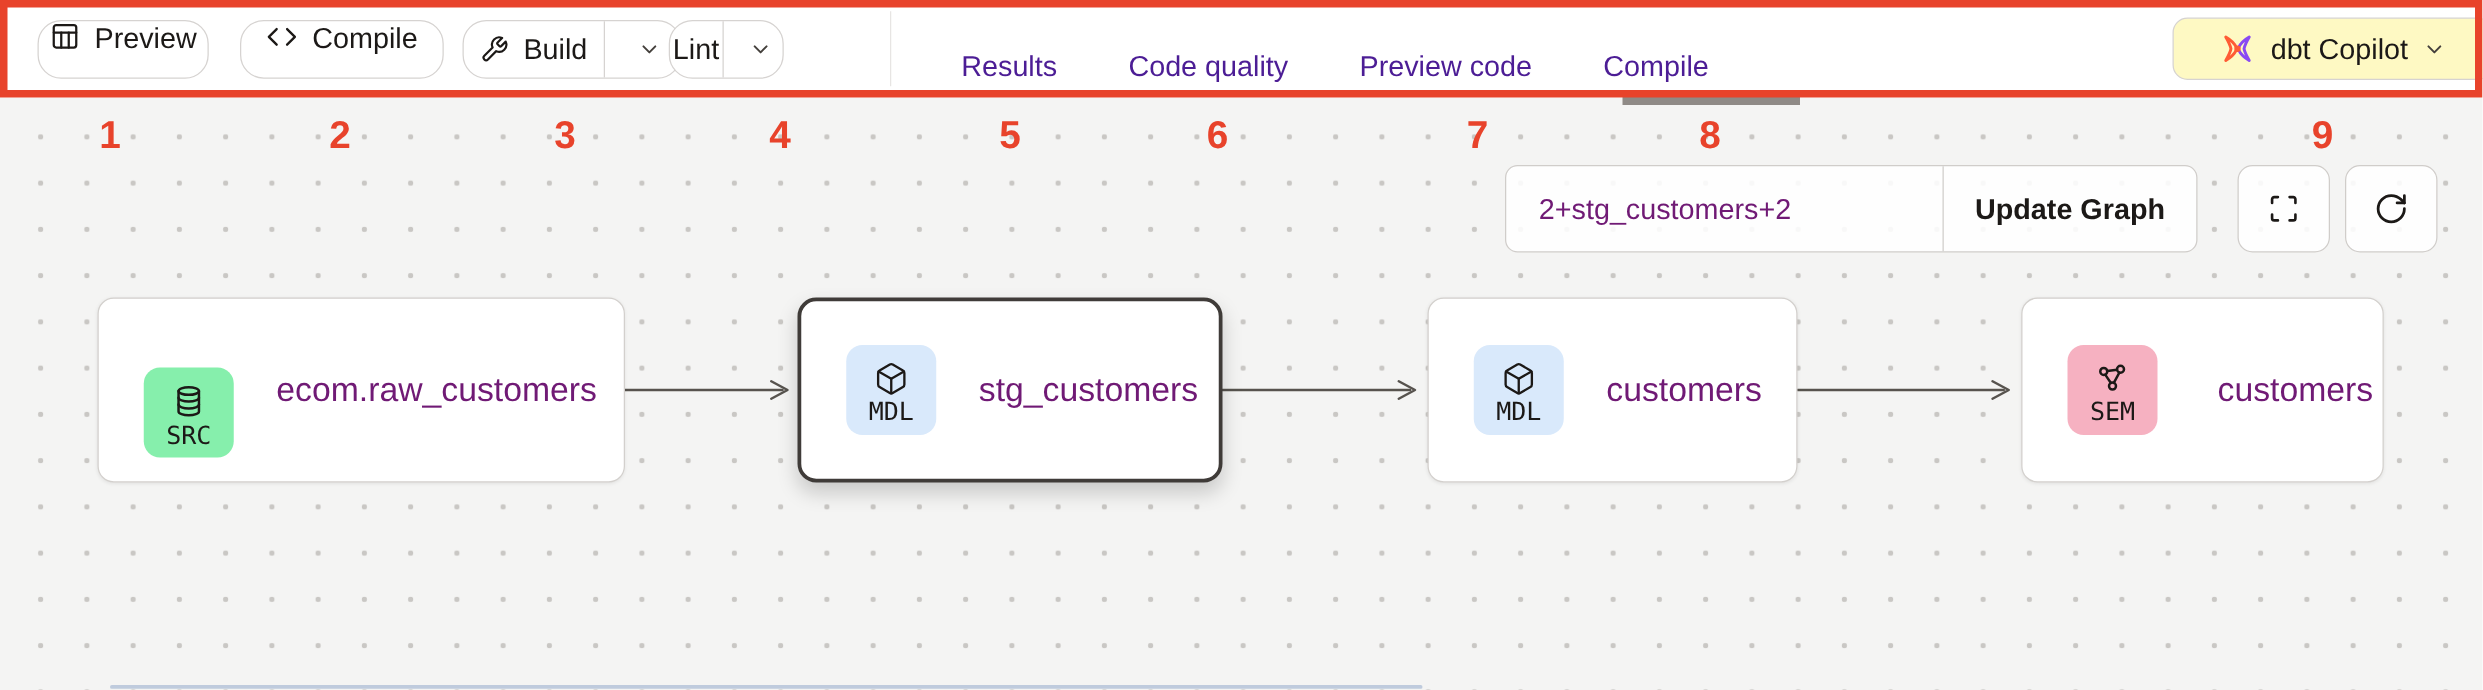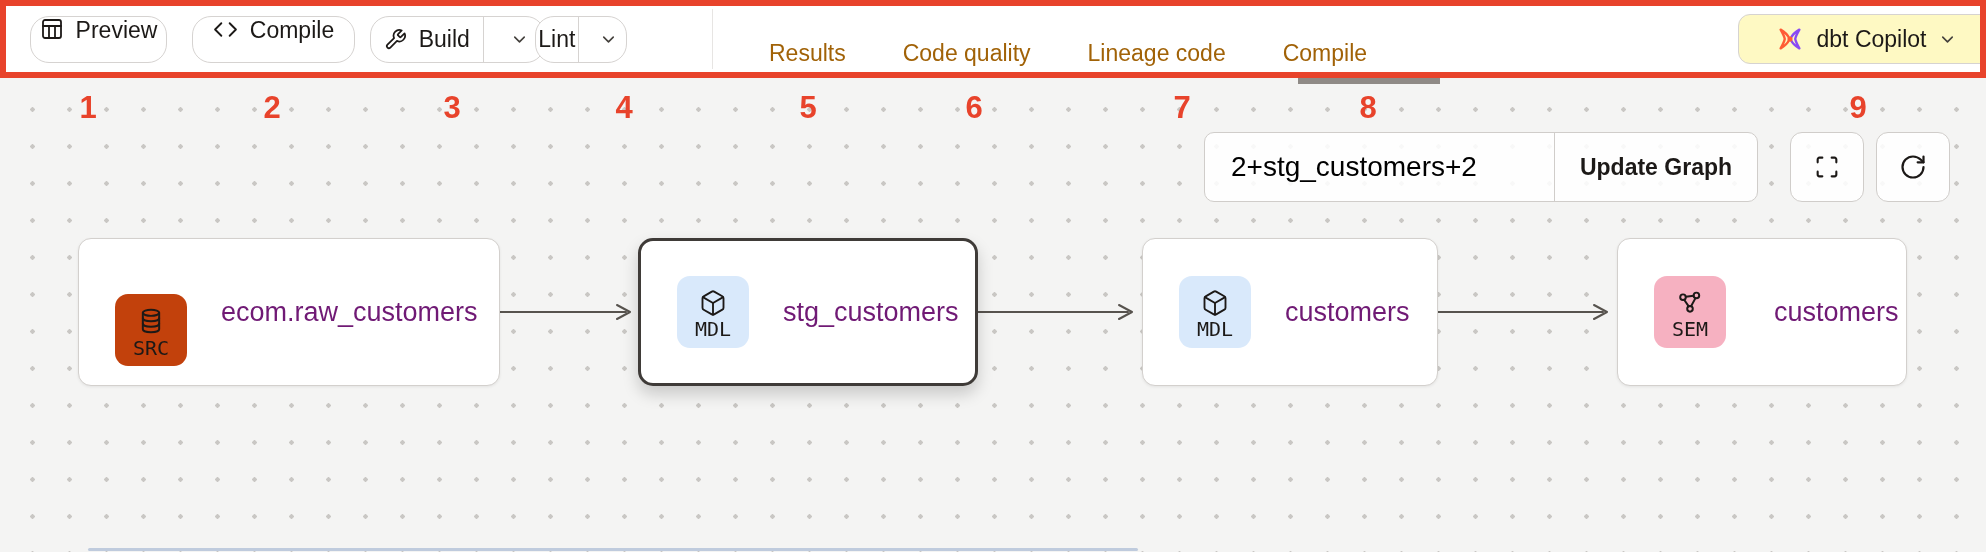--- a/index.html
+++ b/index.html
@@ -28,21 +28,21 @@
   .split .seg.main { border-right: 1.5px solid #d6d3d1; }
   .toolbar-sep {
     position: absolute; left: 712px; top: 9px; width: 1px; height: 60px;
     background: #e7e5e3;
   }
   .tabs {
     position: absolute; left: 769px; top: 0; height: 78px;
     display: flex; align-items: center; gap: 57px;
   }
   .tab {
-    font-size: 23px; font-weight: 500; color: #a16207;
+    font-size: 23px; font-weight: 500; color: #4c1d95;
     white-space: nowrap; cursor: pointer; margin-top: 28px;
   }
   .tab-underline {
     position: absolute; left: 1298px; top: 74px; width: 142px; height: 10px;
     background: #8f8a86; z-index: 40;
   }
   .copilot {
     position: absolute; left: 1738px; top: 14px; width: 256px; height: 50px;
     display: flex; align-items: center; justify-content: center; gap: 12px;
     background: #fef9c3; border: 1.5px solid #d6d3d1; border-radius: 12px;
@@ -71,21 +71,21 @@
 
   
   .selector-combo {
     position: absolute; left: 1204px; top: 132px; width: 554px; height: 70px;
     display: flex; align-items: stretch;
     background: rgba(255,255,255,0.87); border: 1.5px solid #d0cdca; border-radius: 10px;
     z-index: 20;
   }
   .selector-input {
     flex: 1 1 auto; display: flex; align-items: center; padding-left: 26px;
-    font-size: 28px; color: #000000; border-right: 1.5px solid #d0cdca;
+    font-size: 23px; color: #701a75; border-right: 1.5px solid #d0cdca;
   }
   .selector-update {
     width: 202px; display: flex; align-items: center; justify-content: center;
     font-size: 23px; font-weight: 600; cursor: pointer;
   }
   .icon-btn {
     position: absolute; top: 132px; width: 74px; height: 70px;
     display: flex; align-items: center; justify-content: center;
     background: rgba(255,255,255,0.87); border: 1.5px solid #d0cdca; border-radius: 12px;
     cursor: pointer; z-index: 20;
@@ -172,21 +172,21 @@
             <path d="m6 9 6 6 6-6"></path>
           </svg>
       </div>
     </div>
 
     <div class="toolbar-sep"></div>
 
     <div class="tabs">
       <div class="tab">Results</div>
       <div class="tab">Code quality</div>
-      <div class="tab">Lineage code</div>
+      <div class="tab">Preview code</div>
       <div class="tab">Compile</div>
     </div>
 
     <div class="copilot">
       <svg width="30" height="30" viewBox="0 0 24 24" fill="none" stroke-width="1.9" stroke-linejoin="round" stroke-linecap="round">
         <path stroke="#ff5c35" d="M11.4 11.4 C10 8.5 8 6.5 4.5 4.5 C6.5 8 7.5 10 7.8 12 C7.5 14 6.5 16 4.5 19.5 C8 17.5 10 15.5 11.4 12.6 Z"></path>
         <path stroke="#8a4af3" d="M12.6 11.4 C14 8.5 16 6.5 19.5 4.5 C17.5 8 16.5 10 16.2 12 C16.5 14 17.5 16 19.5 19.5 C16 17.5 14 15.5 12.6 12.6 Z"></path>
         <circle cx="12" cy="12" r="1.1" stroke="#ff5c35" fill="#ff5c35"></circle>
       </svg>
       <span>dbt Copilot</span>
@@ -240,21 +240,21 @@
     </svg>
   </div>
   <div class="icon-btn refresh">
     <svg width="28" height="28" viewBox="0 0 24 24" fill="none" stroke="#1c1917" stroke-width="1.9" stroke-linecap="round" stroke-linejoin="round">
       <path d="M21 12a9 9 0 1 1-9-9c2.52 0 4.93 1 6.74 2.74L21 8"></path>
         <path d="M21 3v5h-5"></path>
     </svg>
   </div>
 
   <div class="node node-1">
-    <div class="badge" style="background: #c2410c; margin-top: 36px;">
+    <div class="badge" style="background: #86efac; margin-top: 36px;">
       <svg width="28" height="30" viewBox="0 0 24 24" fill="none" stroke="#1c1917" stroke-width="1.7" stroke-linecap="round" stroke-linejoin="round">
         <ellipse cx="12" cy="5" rx="7" ry="2.6"></ellipse>
         <path d="M5 5v4.6c0 1.45 3.13 2.6 7 2.6s7-1.15 7-2.6V5"></path>
         <path d="M5 9.6v4.7c0 1.45 3.13 2.6 7 2.6s7-1.15 7-2.6V9.6"></path>
         <path d="M5 14.3V19c0 1.45 3.13 2.6 7 2.6s7-1.15 7-2.6v-4.7"></path>
       </svg>
       <span class="badge-text">SRC</span>
     </div>
     <span class="node-label">ecom.raw_customers</span>
   </div>

